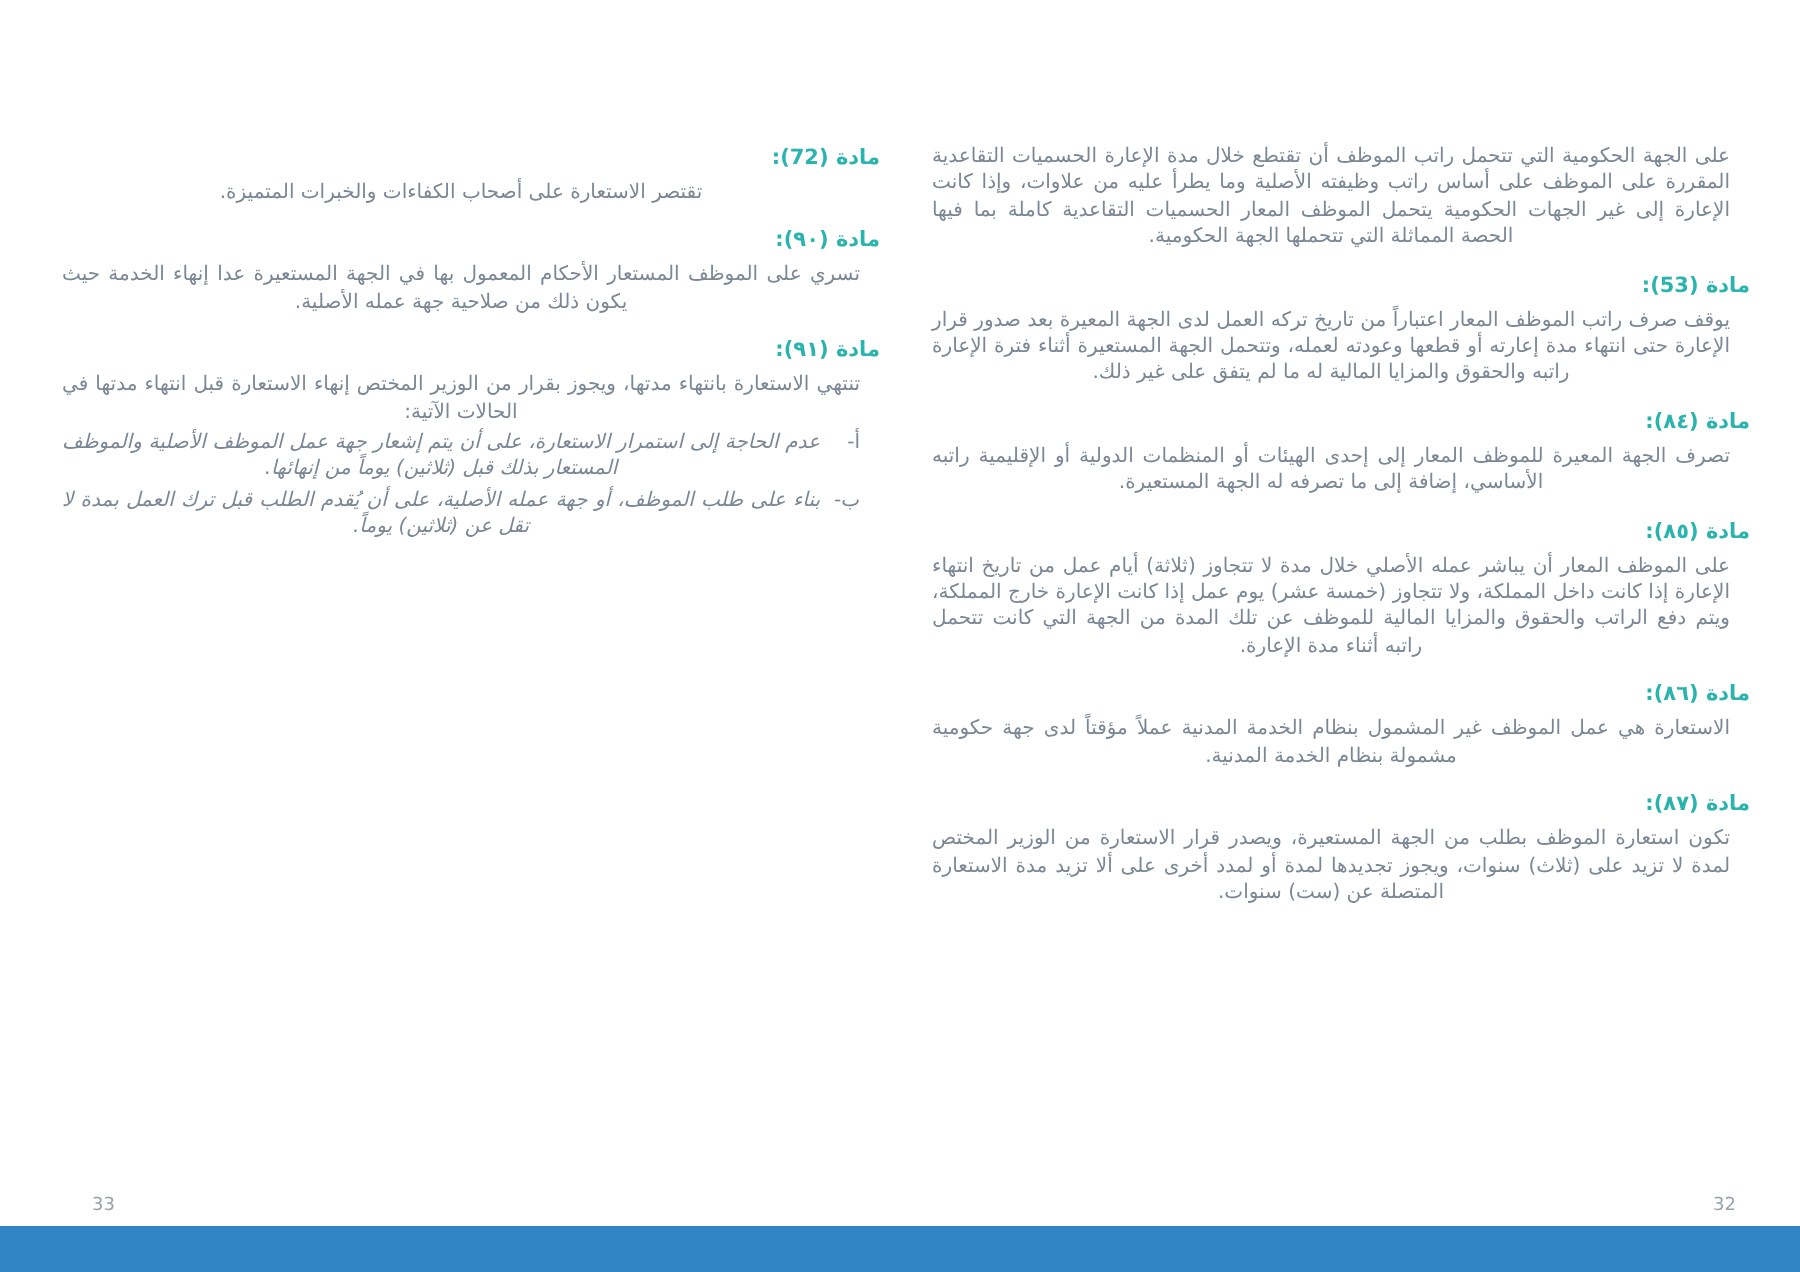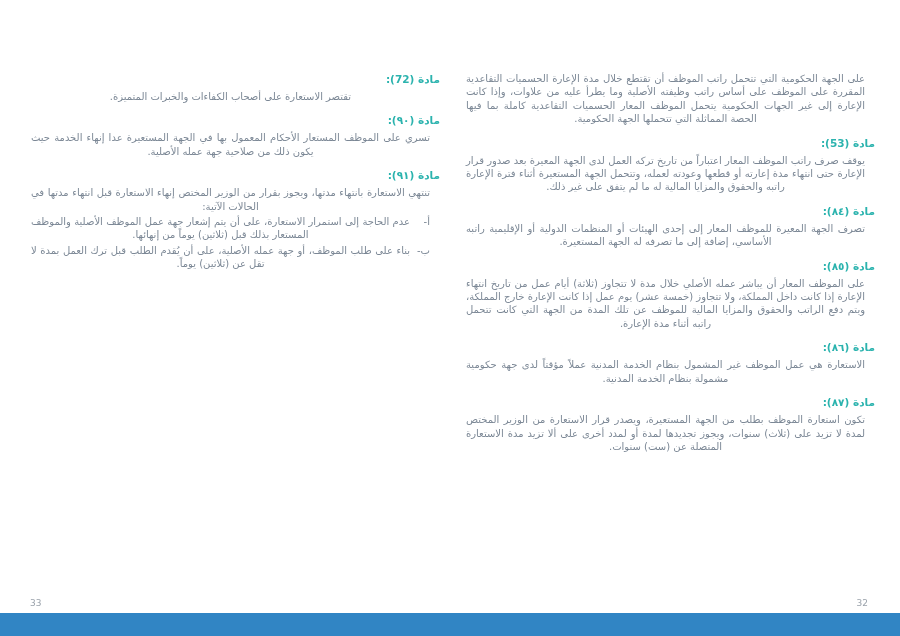--- a/index.html
+++ b/index.html
@@ -51,29 +51,29 @@
   .para{
     text-align:justify;text-align-last:center;
     margin:0 0 2px 0;
   }
   .item{
     display:flex;gap:4px;margin:2px 0 0 0;
   }
   .marker{flex:none;width:16px;text-align:right;}
   .item-text{
     display:block;flex:1;
-    text-align:justify;text-align-last:center;
+    text-align:justify;text-align-last:center;font-style:italic;
   }
 
   
   .page-number{
     position:absolute;bottom:28px;
     font-size:9px;color:var(--muted);
   }
-  .page-number.pn-left{left:30px;margin-top:16px;}
+  .page-number.pn-left{left:46px;margin-top:16px;}
   .page-number.pn-right{right:32px;}
   .footer-bar{
     position:absolute;left:0;right:0;bottom:0;height:23px;
     background:var(--bar);
   }
 </style>
 </head>
 <body>
 
 <div class="page">

